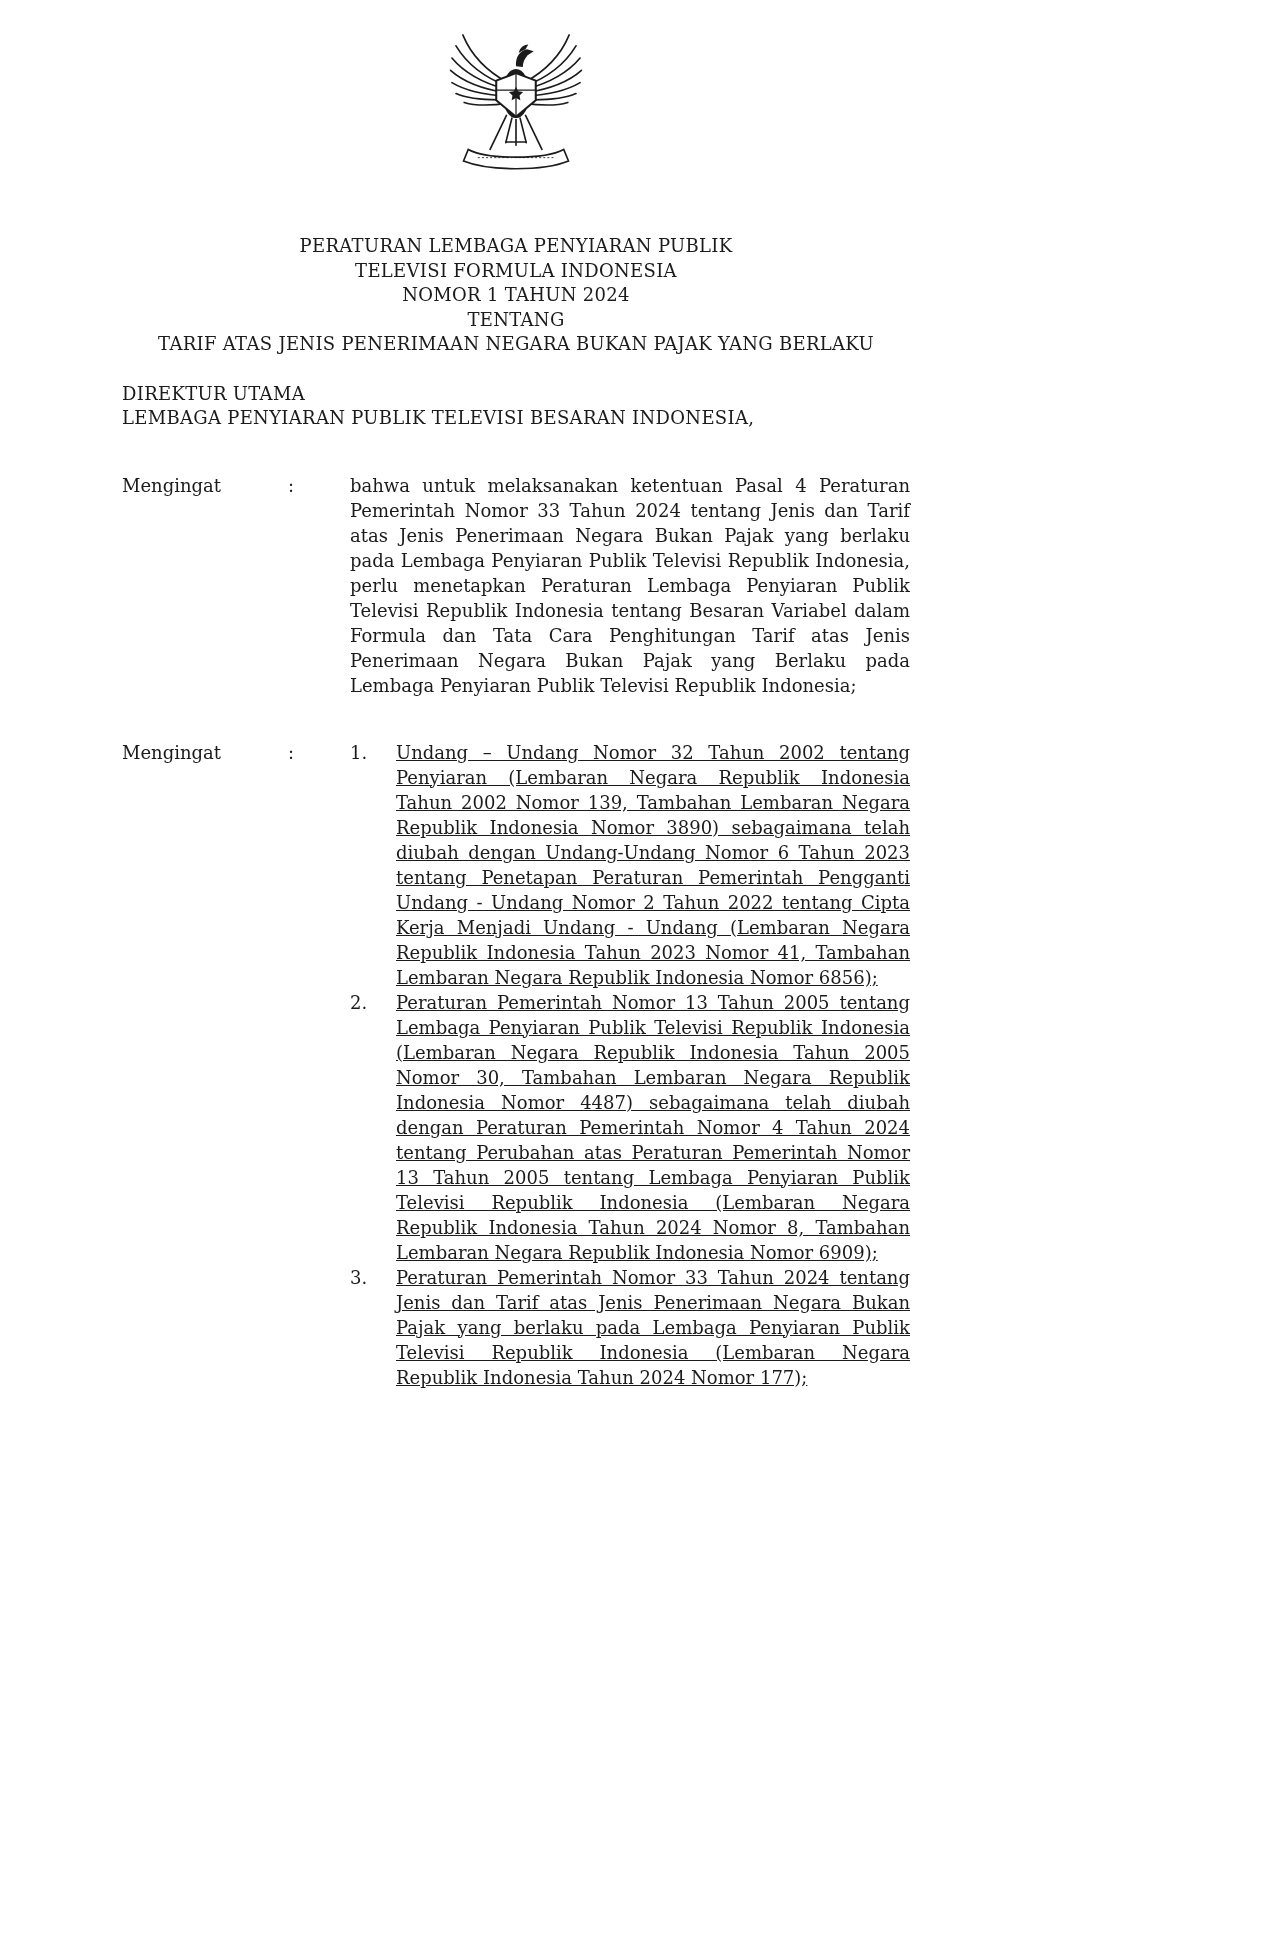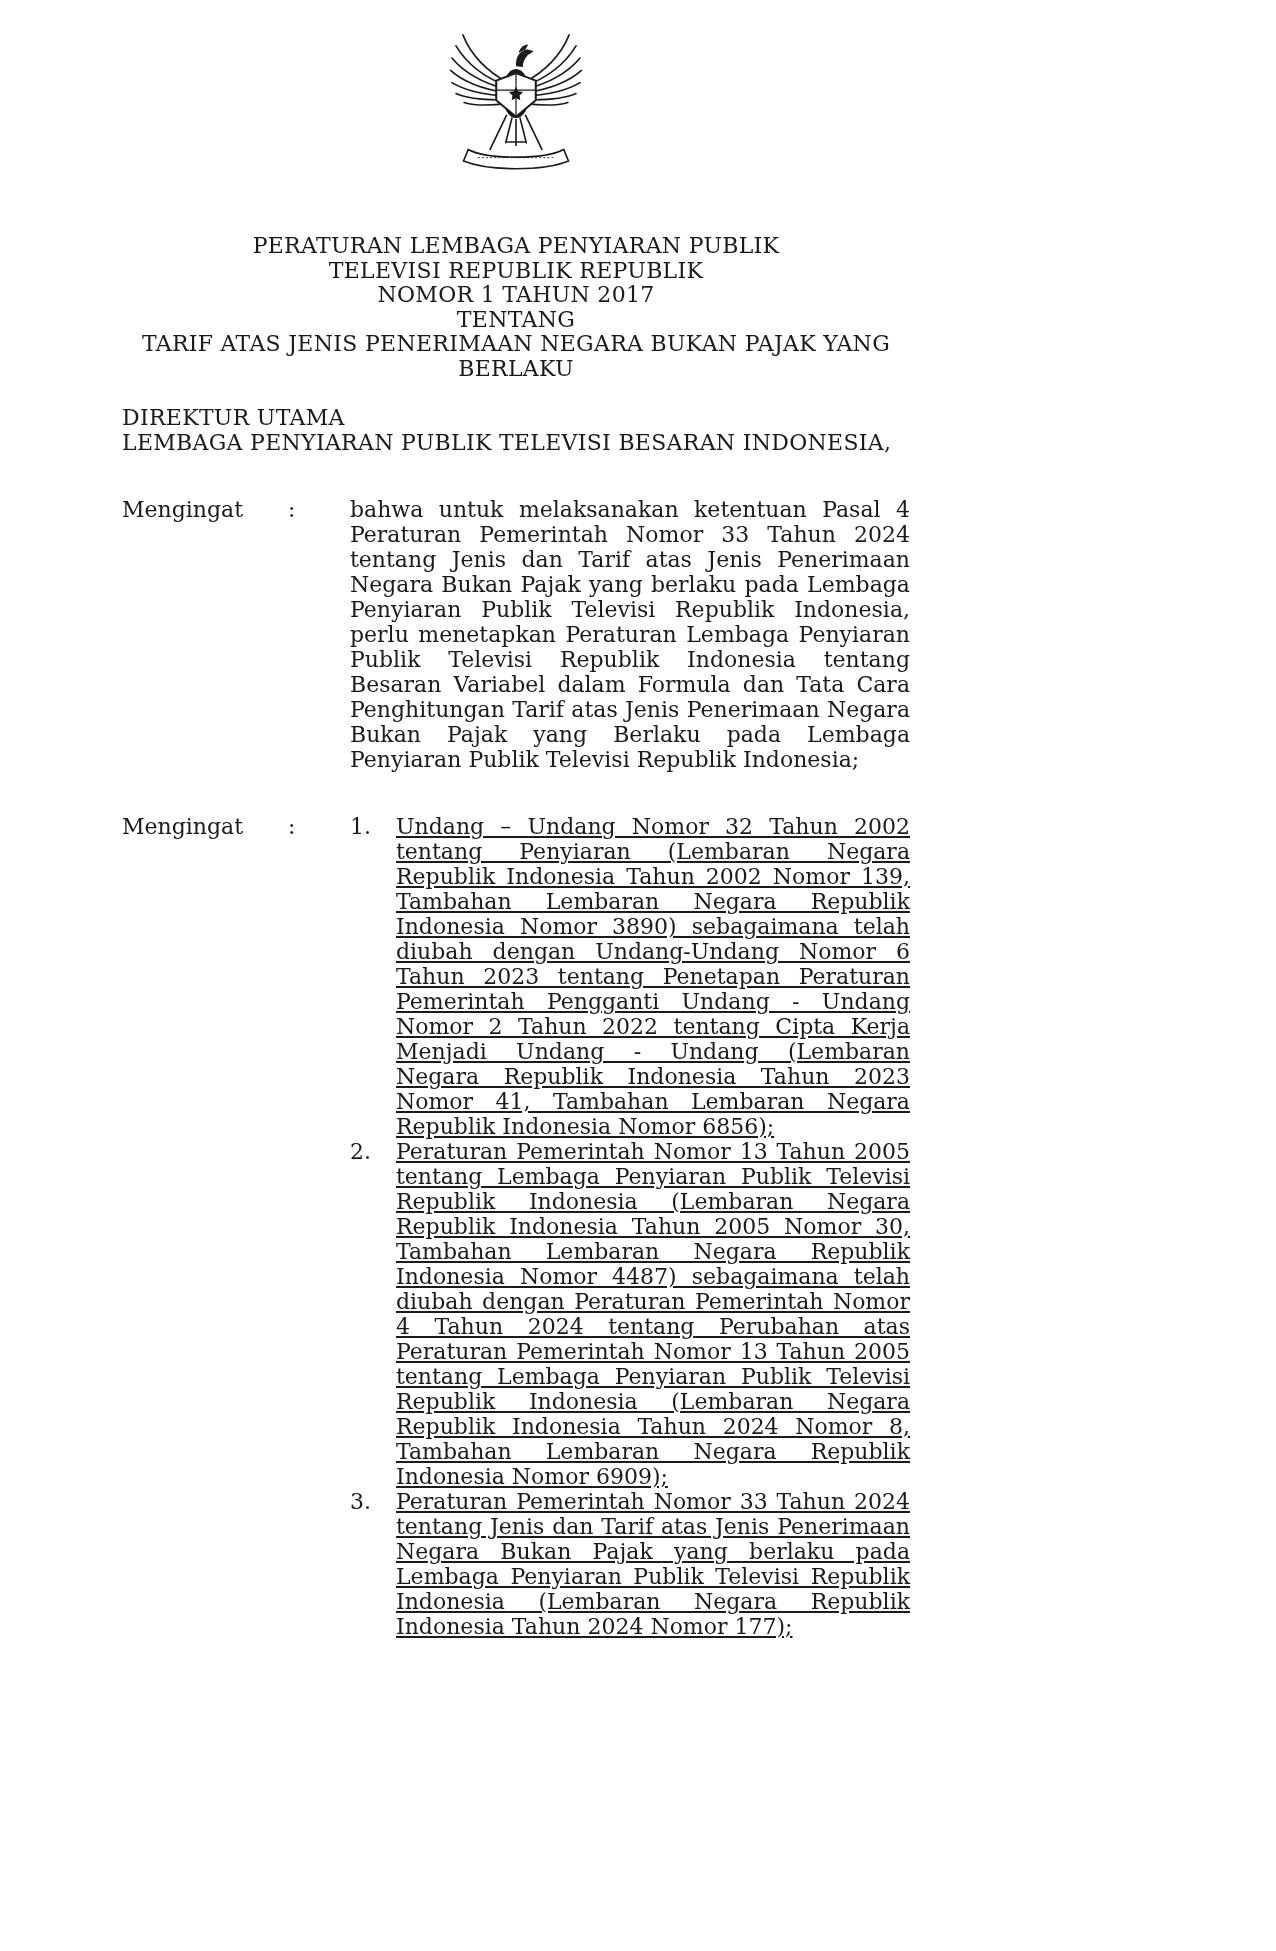--- a/index.html
+++ b/index.html
@@ -7,21 +7,21 @@
     margin: 0; padding: 0;
     background: #ffffff;
   }
   .page {
     position: relative;
     width: 1276px;
     height: 1951px;
     background: #ffffff;
     color: #1b1b1b;
     font-family: "DejaVu Serif", "Liberation Serif", serif;
-    font-size: 22px;
+    font-size: 18px;
     line-height: 25px;
     padding: 24px 0 0 122px;
     overflow: hidden;
   }
   .content { width: 788px; }
 
   .emblem-wrap {
     display: flex;
     justify-content: center;
     height: 150px;
@@ -114,22 +114,22 @@
 
         <path d="M100 92 L103.2 98.6 L110.4 99.6 L105.2 104.7 L106.4 111.9 L100 108.5 L93.6 111.9 L94.8 104.7 L89.6 99.6 L96.8 98.6 Z" fill="#1b1b1b"></path>
 
         <path d="M30 184 C58 199 142 199 170 184 L177 201 C140 216 60 216 23 201 Z" fill="#ffffff" stroke="#1b1b1b" stroke-width="2.4"></path>
         <line x1="44" y1="196" x2="156" y2="196" stroke="#1b1b1b" stroke-width="1.2" stroke-dasharray="3 3"></line>
       </svg>
     </div>
 
     <div class="title-block">
       <div class="title-line">PERATURAN LEMBAGA PENYIARAN PUBLIK</div>
-      <div class="title-line">TELEVISI REPUBLIK REPUBLIK</div>
-      <div class="title-line">NOMOR 1 TAHUN 2017</div>
+      <div class="title-line">TELEVISI FORMULA INDONESIA</div>
+      <div class="title-line">NOMOR 1 TAHUN 2024</div>
       <div class="title-line">TENTANG</div>
       <div class="title-line">TARIF ATAS JENIS PENERIMAAN NEGARA BUKAN PAJAK YANG BERLAKU</div>
     </div>
 
 
     <div class="authority">
       <div>DIREKTUR UTAMA</div>
       <div>LEMBAGA PENYIARAN PUBLIK TELEVISI BESARAN INDONESIA,</div>
     </div>
 

